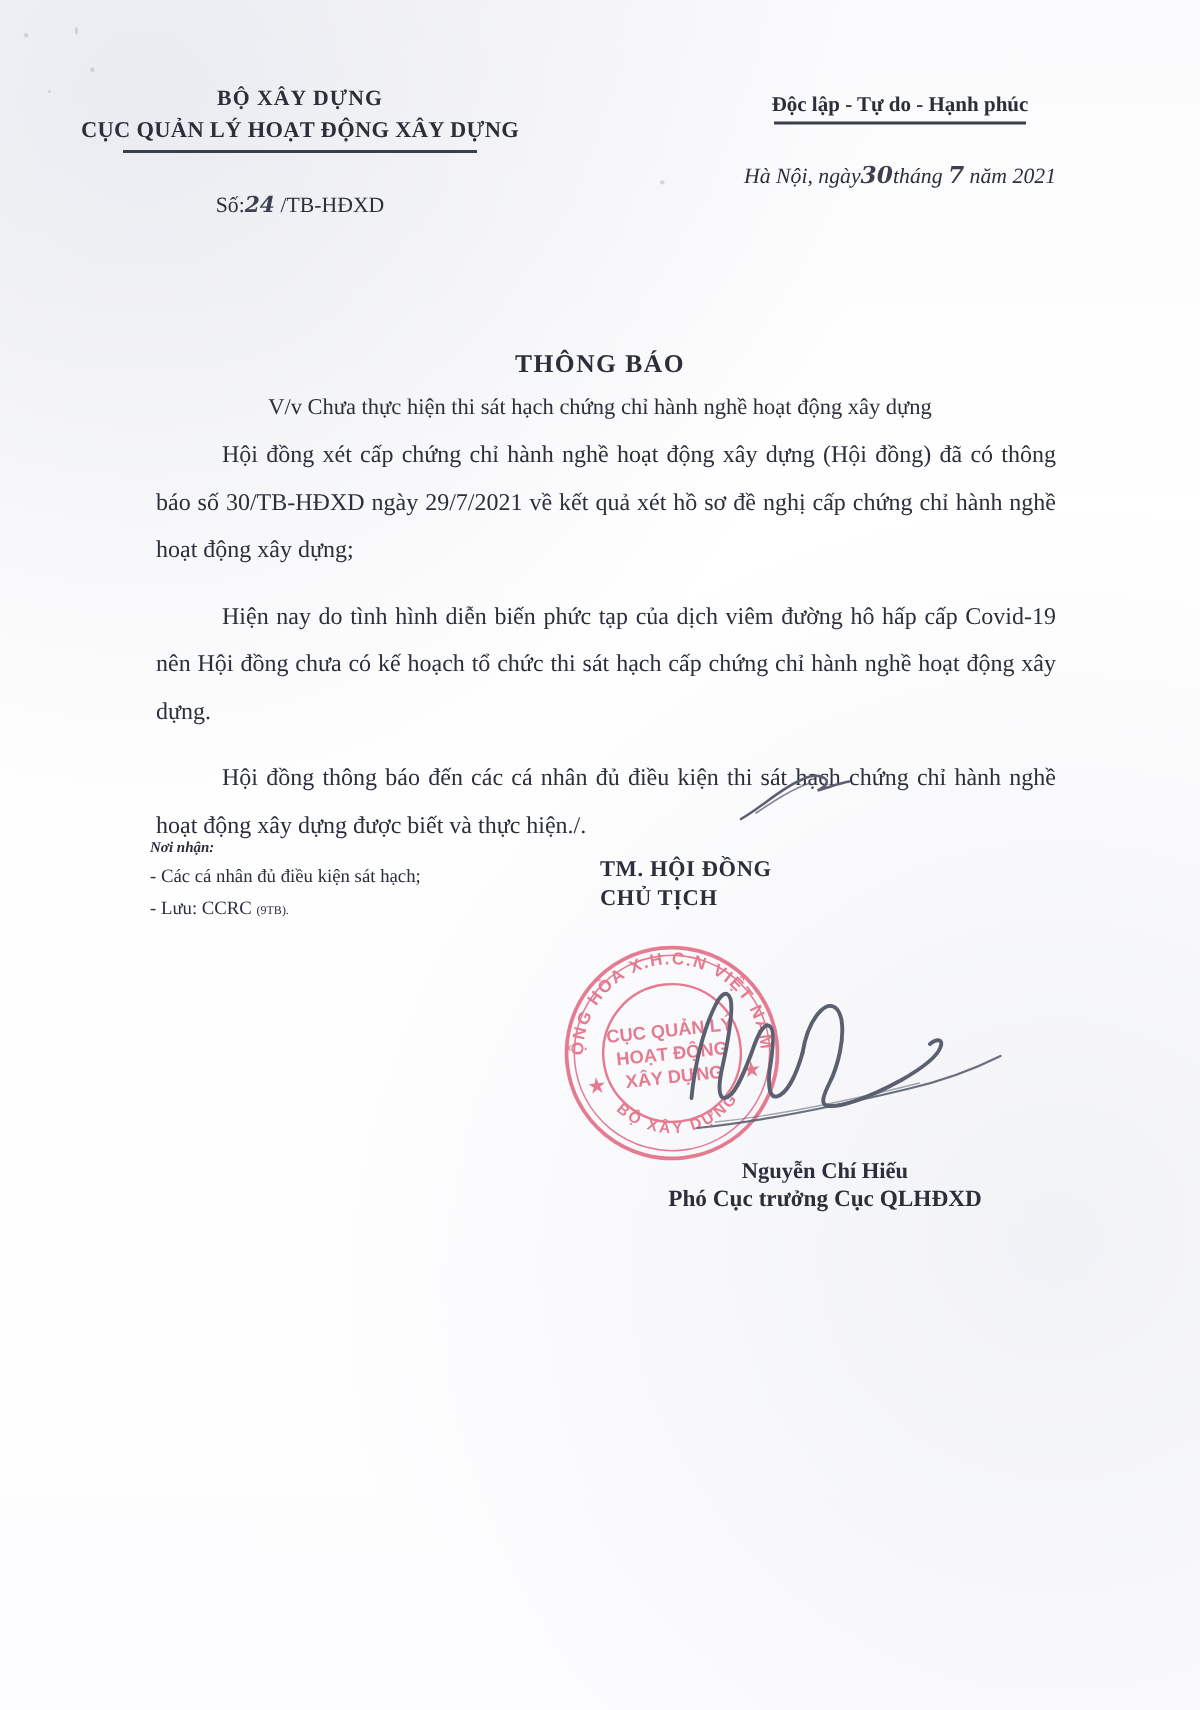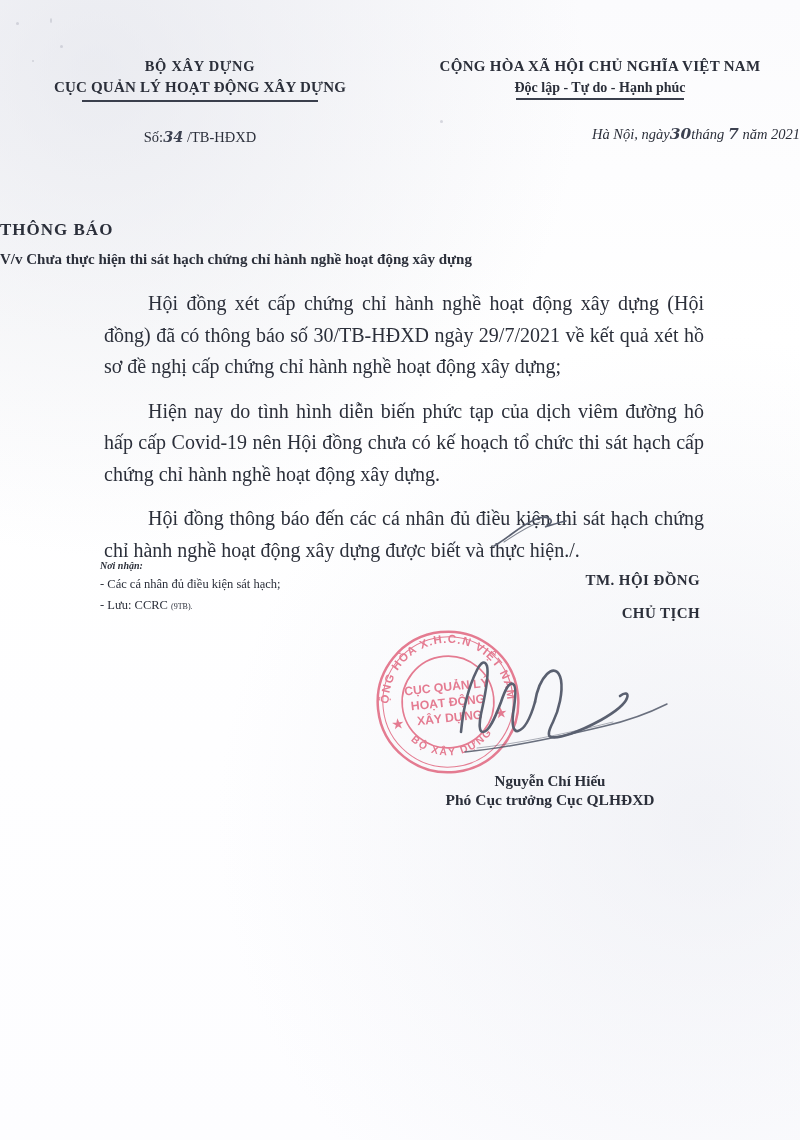--- a/index.html
+++ b/index.html
@@ -90,51 +90,52 @@
   .hand {
     font-family: "DejaVu Serif", serif;
     font-style: italic;
     font-weight: bold;
     color: #3c4150;
   }
   .date-line {
     margin-top: 24px;
     font-size: 14.5px;
     font-style: italic;
-    text-align: right;
+    text-align: center;
   }
   .date-line .hand { font-size: 15.5px; }
 
   
   .title-block {
     position: absolute;
-    top: 220px;
+    top: 233px;
     left: 0;
     width: 800px;
+    text-align: center;
   }
   .doc-title {
     font-size: 17px;
     font-weight: bold;
     letter-spacing: 1px;
   }
   .doc-subtitle {
     margin-top: 11px;
     font-size: 15px;
-    font-weight: bold;
+    font-weight: normal;
   }
 
   
   .body-block {
     position: absolute;
     top: 288px;
     left: 104px;
     width: 600px;
   }
   .para {
-    font-size: 20px;
+    font-size: 16px;
     line-height: 31.5px;
     text-align: justify;
     text-justify: inter-word;
     text-indent: 44px;
     margin: 0 0 13px 0;
   }
 
   
   .recipients {
     position: absolute;
@@ -154,32 +155,32 @@
   .tiny-note {
     font-size: 8px;
     vertical-align: baseline;
   }
 
   .signblock {
     position: absolute;
     top: 572px;
     left: 400px;
     width: 300px;
-    text-align: right;
+    text-align: left;
   }
   .sign-role1 {
     font-size: 15px;
     font-weight: bold;
     letter-spacing: .4px;
   }
   .sign-role2 {
     font-size: 15px;
     font-weight: bold;
     letter-spacing: .4px;
-    margin-top: 16px;
+    margin-top: 2px;
   }
   .signer-name {
     position: absolute;
     top: 773px;
     left: 400px;
     width: 300px;
     text-align: center;
     font-size: 15px;
     font-weight: bold;
   }
@@ -236,26 +237,25 @@
   <div class="speck" style="left:60px;top:45px;width:3px;height:3px;"></div>
   <div class="speck" style="left:32px;top:60px;width:2px;height:2px;"></div>
   <div class="speck" style="left:440px;top:120px;width:3px;height:3px;"></div>
 
   <div class="header">
     <div class="hdr-left">
       <div class="org-line1">BỘ XÂY DỰNG</div>
       <div class="org-line2">CỤC QUẢN LÝ HOẠT ĐỘNG XÂY DỰNG</div>
       <div class="rule-short"></div>
       <div class="doc-number">
-        <span>Số:</span><span class="hand">34</span>&nbsp;<span>/TB-HĐXD</span>
+        <span>Số:</span><span class="hand">24</span>&nbsp;<span>/TB-HĐXD</span>
       </div>
     </div>
 
     <div class="hdr-right">
-      <div class="nation-line1">CỘNG HÒA XÃ HỘI CHỦ NGHĨA VIỆT NAM</div>
       <div class="nation-line2">Độc lập - Tự do - Hạnh phúc</div>
       <div class="rule-shorter"></div>
       <div class="date-line">
         <span>Hà Nội, ngày</span><span class="hand">30</span><span>tháng</span>&nbsp;<span class="hand">7</span>&nbsp;<span>năm</span>&nbsp;<span>2021</span>
       </div>
     </div>
   </div>
 
   <div class="title-block">
     <div class="doc-title">THÔNG BÁO</div>

